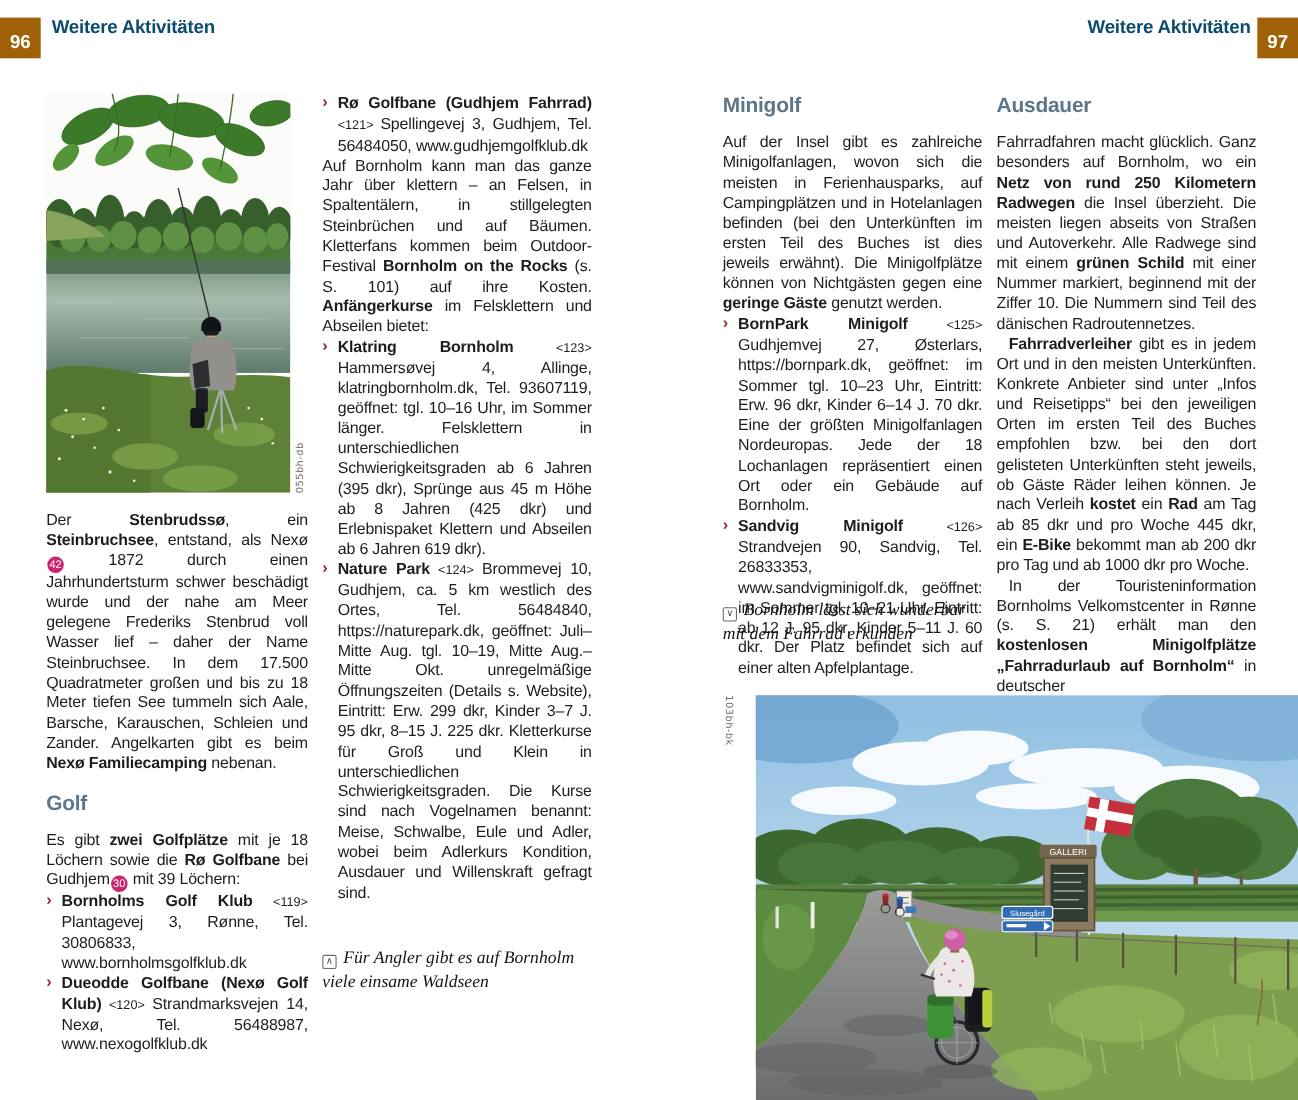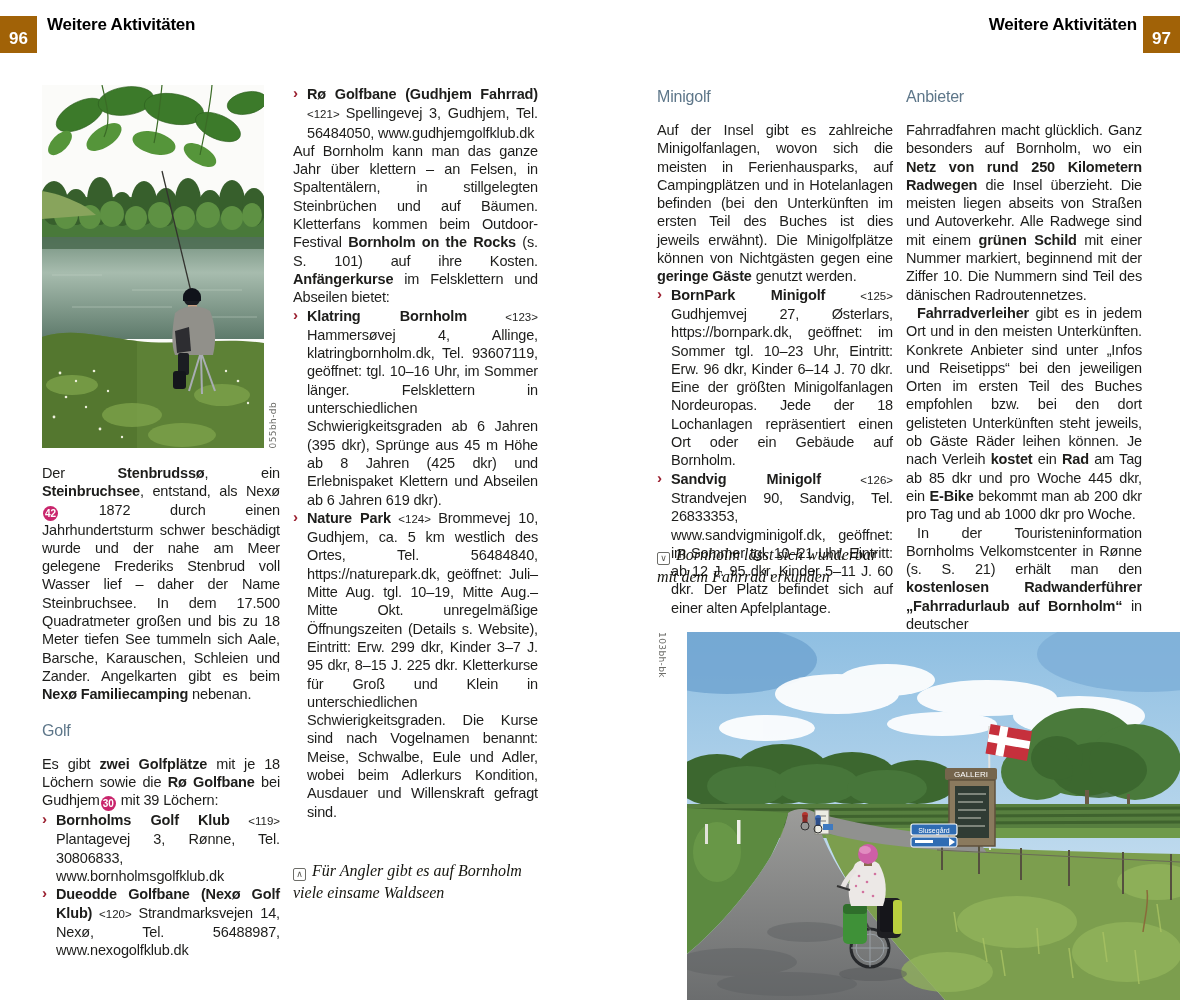--- a/index.html
+++ b/index.html
@@ -12,47 +12,47 @@
   .pagenum-box {
     position:absolute; top:16px; width:37px; height:37px; background:#a16207;
     color:#fff; font-size:17px; font-weight:bold;
     display:flex; align-items:flex-end; justify-content:center; padding-bottom:4px;
     z-index:4;
   }
   .pagenum-left { left:0; }
   .pagenum-right { right:0; }
   .header-title {
     position:absolute; top:15px; font-size:17px; font-weight:bold;
-    color:#000000; letter-spacing:-0.2px; z-index:4;
+    color:#0c4a6e; letter-spacing:-0.2px; z-index:4;
   }
   .header-left { left:47px; }
   .header-right { right:43px; }
 
   .col {
     position:absolute; font-size:14.5px; line-height:18.3px;
     text-align:justify; letter-spacing:-0.15px; z-index:1;
     hyphens:auto; -webkit-hyphens:auto;
   }
   .col1 { left:42px;  top:464px; width:238px; }
   .col2 { left:293px; top:85px;  width:245px; }
   .col3 { left:657px; top:86px;  width:236px; }
   .col4 { left:906px; top:86px;  width:236px; }
 
   h2.section {
-    font-size:16px; line-height:22px; font-weight:normal; color:#5d7689;
+    font-size:19px; line-height:22px; font-weight:bold; color:#5d7689;
     margin:16px 0 13px; text-align:left; letter-spacing:-0.2px;
   }
   .col > h2.section:first-child { margin-top:0; }
   p.para { margin:0; }
   p.indent { text-indent:11px; }
   .b { font-weight:bold; }
   .ref { font-size:11.5px; letter-spacing:0; }
   .badge {
     display:inline-block; width:15px; height:15px; border-radius:50%;
-    background:#c9256c; color:#fff; font-size:10px; font-weight:bold;
+    background:#c9256c; color:#fff; font-size:10px; font-weight:normal;
     line-height:15px; text-align:center; vertical-align:-2px; margin:0 1px;
     letter-spacing:0; text-indent:0;
   }
   .entry { position:relative; padding-left:14px; }
   .entry .marker { position:absolute; left:0; }
   .entry .marker.chevron { top:-1px; color:#9b2030; font-weight:bold; font-size:15px; }
   .entry .marker.square { top:4.5px; width:8.5px; height:8.5px; background:#1d3a78; }
 
   .caption {
     position:absolute; z-index:3;
@@ -231,24 +231,24 @@
       <div class="entry"><span class="marker chevron">›</span><span class="b">BornPark Minigolf</span><span class="ref"> &lt;125&gt; </span><span>Gudhjemvej 27, Østerlars, https://bornpark.dk, geöffnet: im Sommer tgl. 10–23 Uhr, Eintritt: Erw. 96 dkr, Kinder 6–14 J. 70 dkr. Eine der größten Minigolfanlagen Nordeuropas. Jede der 18 Lochanlagen repräsentiert einen Ort oder ein Gebäude auf Bornholm.</span></div>
       <div class="entry"><span class="marker chevron">›</span><span class="b">Sandvig Minigolf</span><span class="ref"> &lt;126&gt; </span><span>Strandvejen 90, Sandvig, Tel. 26833353, www.sandvigminigolf.dk, geöffnet: im Sommer tgl. 10–21 Uhr, Eintritt: ab 12 J. 95 dkr, Kinder 5–11 J. 60 dkr. Der Platz befindet sich auf einer alten Apfelplantage.</span></div>
     </div>
 </div>
 
 <div class="caption cap-bike">
   <span class="cap-icon">∨</span><span>Bornholm lässt sich wunderbar mit dem Fahrrad erkunden</span>
 </div>
 
 <div class="col col4">
-  <h2 class="section">Anbieter</h2>
+  <h2 class="section">Ausdauer</h2>
   <p class="para"><span>Fahrradfahren macht glücklich. Ganz besonders auf Bornholm, wo ein </span><span class="b">Netz von rund 250 Kilometern Radwegen</span><span> die Insel überzieht. Die meisten liegen abseits von Straßen und Autoverkehr. Alle Radwege sind mit einem </span><span class="b">grünen Schild</span><span> mit einer Nummer markiert, beginnend mit der Ziffer 10. Die Nummern sind Teil des dänischen Radroutennetzes.</span></p>
   <p class="para indent"><span class="b">Fahrradverleiher</span><span> gibt es in jedem Ort und in den meisten Unterkünften. Konkrete Anbieter sind unter „Infos und Reisetipps“ bei den jeweiligen Orten im ersten Teil des Buches empfohlen bzw. bei den dort gelisteten Unterkünften steht jeweils, ob Gäste Räder leihen können. Je nach Verleih </span><span class="b">kostet</span><span> ein </span><span class="b">Rad</span><span> am Tag ab 85 dkr und pro Woche 445 dkr, ein </span><span class="b">E-Bike</span><span> bekommt man ab 200 dkr pro Tag und ab 1000 dkr pro Woche.</span></p>
-  <p class="para indent"><span>In der Touristeninformation Bornholms Velkomstcenter in Rønne (s. S. 21) erhält man den </span><span class="b">kostenlosen Radwanderführer „Fahrradurlaub auf Bornholm“</span><span> in deutscher</span></p>
+  <p class="para indent"><span>In der Touristeninformation Bornholms Velkomstcenter in Rønne (s. S. 21) erhält man den </span><span class="b">kostenlosen Minigolfplätze „Fahrradurlaub auf Bornholm“</span><span> in deutscher</span></p>
 </div>
 
 <div class="photo-wrap photo2">
   <span class="credit credit-cycling">103bh-bk</span>
   <svg viewBox="0 0 493 368" width="493" height="368">
     <defs>
       <linearGradient id="sky2" x1="0" y1="0" x2="0" y2="1">
         <stop offset="0" stop-color="#8fbfe2"></stop>
           <stop offset="1" stop-color="#dcebf5"></stop>
       </linearGradient>

